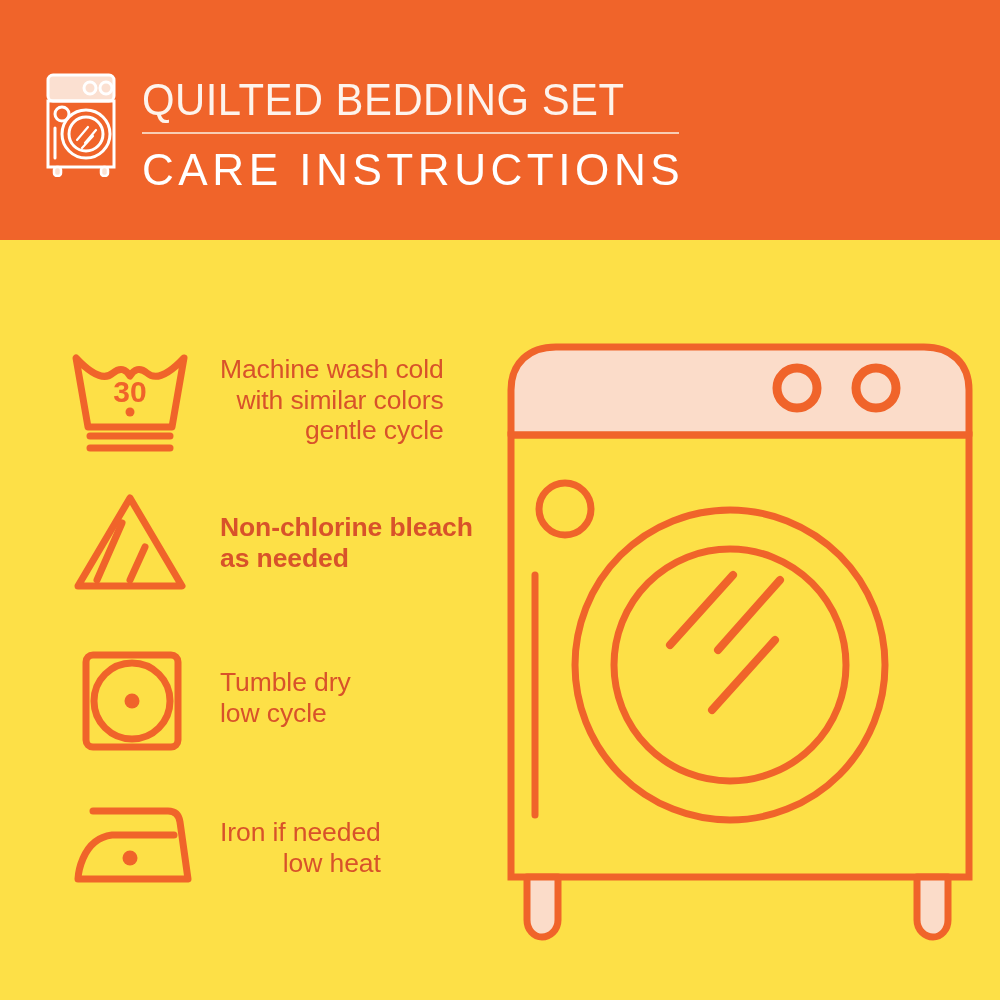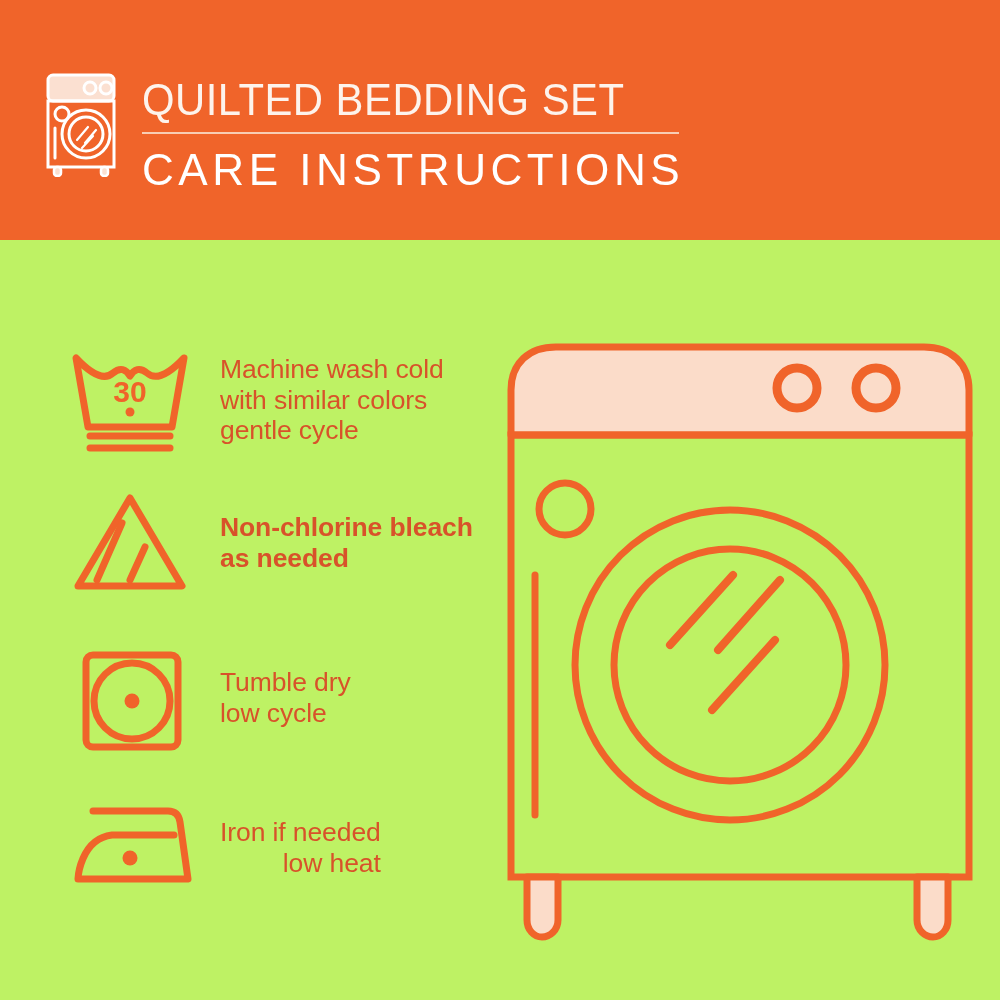--- a/index.html
+++ b/index.html
@@ -10,21 +10,21 @@
     width: 1000px;
     height: 1000px;
     background: #ffffff;
     font-family: "Liberation Sans", sans-serif;
     overflow: hidden;
   }
   #page {
     position: relative;
     width: 1000px;
     height: 1000px;
-    background: #bef264;
+    background: #fde047;
     overflow: hidden;
   }
 
   
   #header {
     position: absolute;
     left: 0;
     top: 0;
     width: 1000px;
     height: 240px;
@@ -145,21 +145,21 @@
   <div id="care-list">
 
     <div class="care-row" style="top:100px;">
       <svg class="care-icon" viewBox="0 0 132 112">
         <path d="M12 13 L24 82 L108 82 L120 13 C104 30 92 36 83 28 C76 22 70 24 66 31 C62 24 56 22 49 28 C40 36 28 30 12 13 Z" fill="none" stroke="#f0642a" stroke-width="7" stroke-linejoin="round" stroke-linecap="round"></path>
         <line x1="26" y1="91" x2="106" y2="91" stroke="#f0642a" stroke-width="7" stroke-linecap="round"></line>
         <line x1="26" y1="103" x2="106" y2="103" stroke="#f0642a" stroke-width="7" stroke-linecap="round"></line>
         <text x="66" y="57" text-anchor="middle" font-family="'Liberation Sans', sans-serif" font-size="30" font-weight="bold" fill="#f0642a">30</text>
         <circle cx="66" cy="67" r="4.5" fill="#f0642a"></circle>
       </svg>
-      <div class="care-text" style="top:9px;">Machine wash cold
+      <div class="care-text" style="top:9px;text-align:right;">Machine wash cold
 with similar colors
 gentle cycle</div>
     </div>
 
     <div class="care-row" style="top:245px;">
       <svg class="care-icon" viewBox="0 0 132 112">
         <path d="M66 8 L118 96 L14 96 Z" fill="none" stroke="#f0642a" stroke-width="7" stroke-linejoin="round"></path>
         <line x1="58" y1="33" x2="33" y2="90" stroke="#f0642a" stroke-width="7" stroke-linecap="round"></line>
         <line x1="81" y1="57" x2="66" y2="90" stroke="#f0642a" stroke-width="7" stroke-linecap="round"></line>
       </svg>

